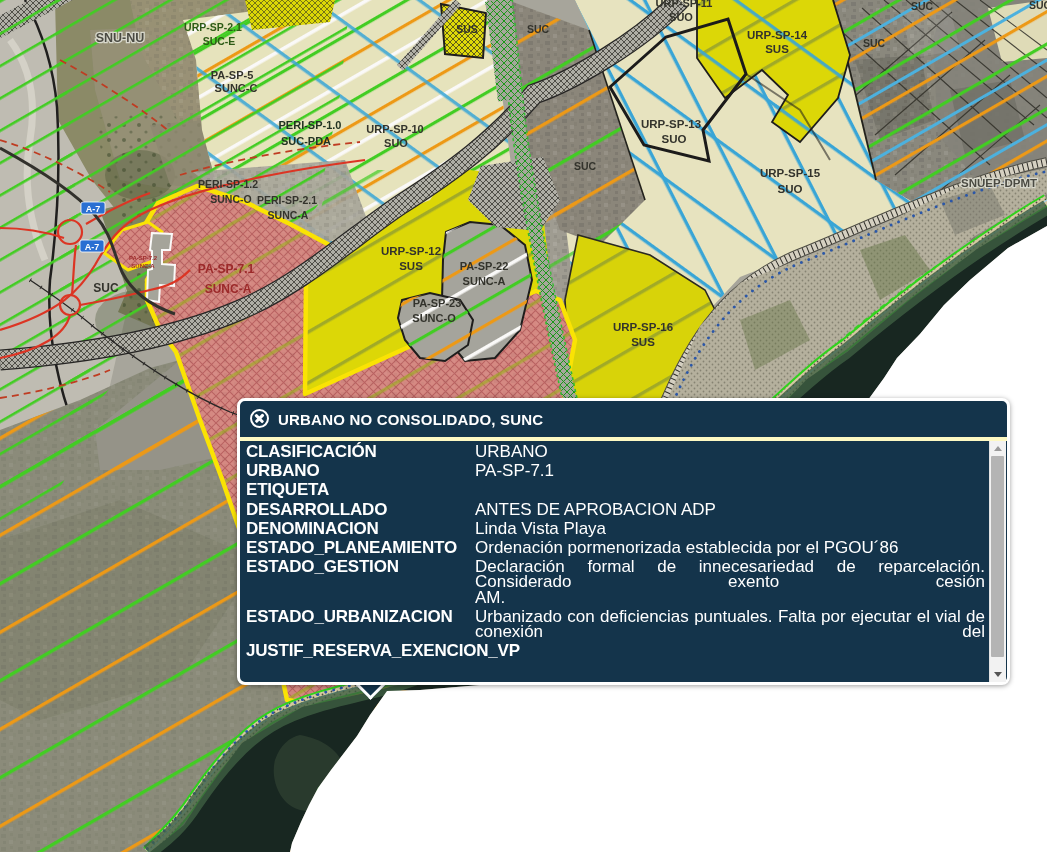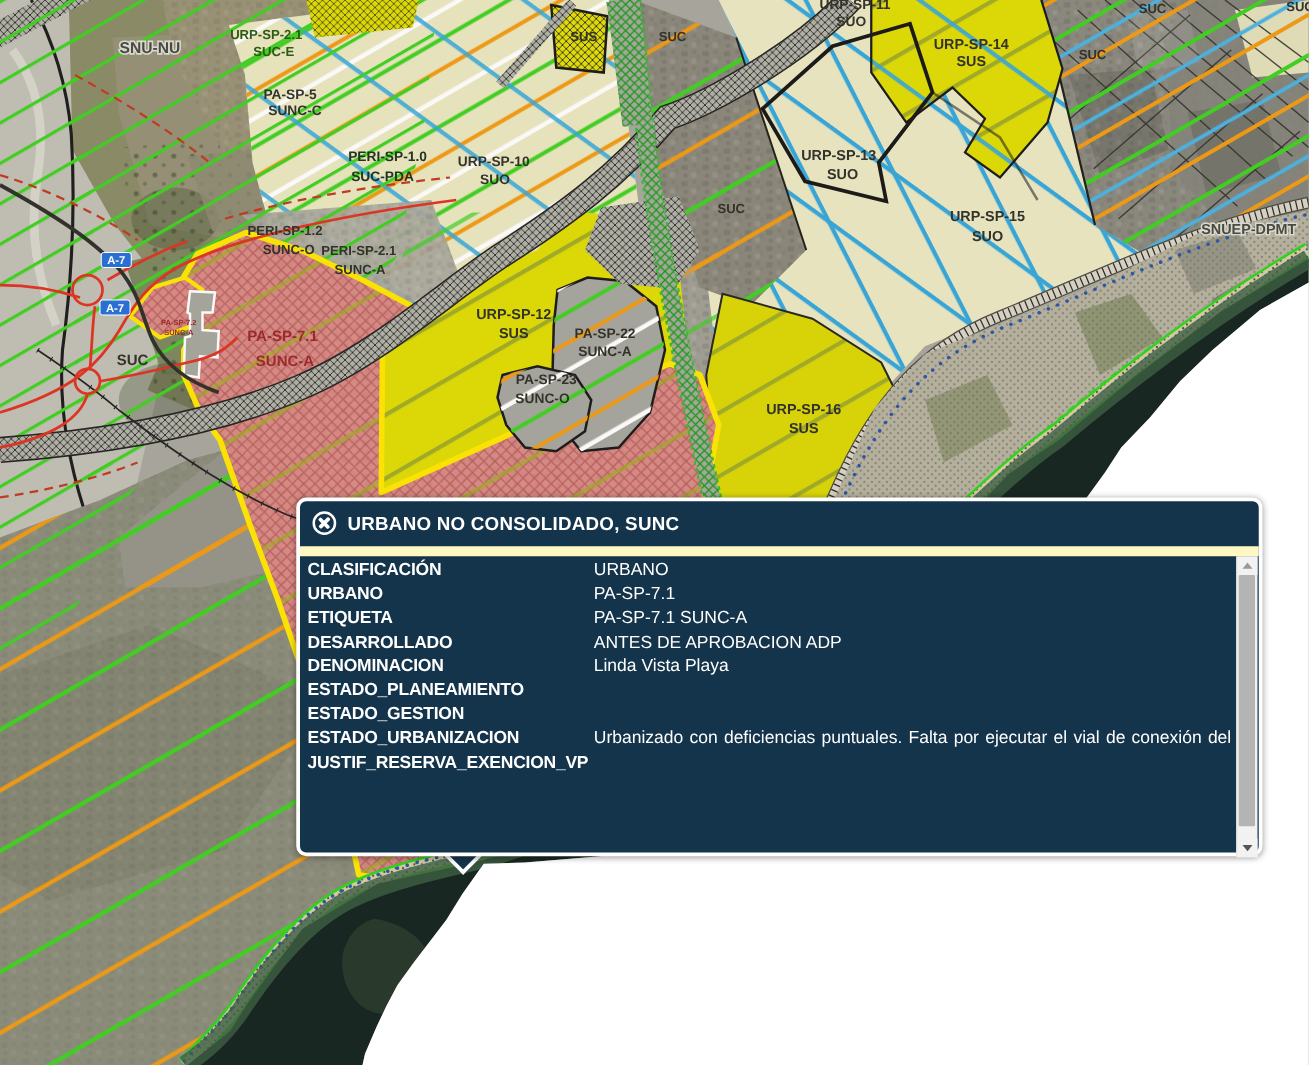--- a/index.html
+++ b/index.html
@@ -2,27 +2,27 @@
 <html><head><meta charset="utf-8">
 <style>
 html,body{margin:0;padding:0;width:1047px;height:852px;overflow:hidden;background:#fff;
 font-family:"Liberation Sans",sans-serif}
 #wrap{position:relative;width:1047px;height:852px;overflow:hidden}
 #map{position:absolute;left:0;top:0}
 
 #popup{position:absolute;left:237px;top:398px;width:773px;height:287px;box-sizing:border-box;
 background:#14344b;border:3px solid #fff;border-radius:8px;
 box-shadow:0 1px 5px rgba(0,0,0,.38);}
-#phead{position:relative;height:36px;border-bottom:8px solid #fef9c3;color:#fff;font-weight:bold;
+#phead{position:relative;height:36px;border-bottom:4px solid #fef9c3;color:#fff;font-weight:bold;
 font-size:15px;line-height:37px;padding-left:38px;letter-spacing:.2px;white-space:nowrap}
 #pclose{position:absolute;left:10px;top:8px;width:15px;height:15px;border:2.4px solid #fff;
 border-radius:50%;}
 #pclose .b1,#pclose .b2{position:absolute;left:2.2px;top:6.4px;width:10.6px;height:2.6px;background:#fff;border-radius:1px}
 #pclose .b1{transform:rotate(45deg)}#pclose .b2{transform:rotate(-45deg)}
-#pbody{position:relative;height:241px;color:#fff;font-size:14px;overflow:hidden}
+#pbody{position:relative;height:241px;color:#fff;font-size:17px;overflow:hidden}
 #rows{position:absolute;left:6px;top:1px;width:731px}
 .row{display:flex;padding:2px 0}
 .lab{width:229px;flex:none;font-weight:bold;line-height:15.2px;letter-spacing:-0.2px;white-space:nowrap}
 .val{width:510px;flex:none;line-height:15.2px}
 .j{text-align:justify;text-align-last:justify}
 
 #sbar{position:absolute;right:1px;top:0;width:16px;height:241px;background:#f2f2f2;border-left:1px solid #e2e2e2}
 .sbtn{position:absolute;left:0;width:16px;height:15px;background:#f2f2f2}
 .tri{position:absolute;left:4px;width:0;height:0;border-left:4px solid transparent;border-right:4px solid transparent}
 #sup .tri{top:5px;border-bottom:5px solid #9a9a9a}
@@ -411,35 +411,39 @@
 <div class="row">
             <div class="lab">CLASIFICACIÓN</div>
             <div class="val">URBANO</div>
           </div>
 <div class="row">
             <div class="lab">URBANO</div>
             <div class="val">PA-SP-7.1</div>
           </div>
 <div class="row">
             <div class="lab">ETIQUETA</div>
-            <div class="val">PA-SP-7.1 SUNC-A</div>
           </div>
 <div class="row">
             <div class="lab">DESARROLLADO</div>
             <div class="val">ANTES DE APROBACION ADP</div>
           </div>
 <div class="row">
             <div class="lab">DENOMINACION</div>
             <div class="val">Linda Vista Playa</div>
           </div>
 <div class="row">
             <div class="lab">ESTADO_PLANEAMIENTO</div>
+            <div class="val">Ordenación pormenorizada establecida por el PGOU´86</div>
           </div>
 <div class="row">
             <div class="lab">ESTADO_GESTION</div>
+            <div class="val">
+              <div class="j">Declaración formal de innecesariedad de reparcelación. Considerado exento cesión</div>
+              <div>AM.</div>
+            </div>
           </div>
 <div class="row">
             <div class="lab">ESTADO_URBANIZACION</div>
             <div class="val">
               <div class="j">Urbanizado con deficiencias puntuales. Falta por ejecutar el vial de conexión del</div>
             </div>
           </div>
 <div class="row">
             <div class="lab">JUSTIF_RESERVA_EXENCION_VP</div>
           </div>

